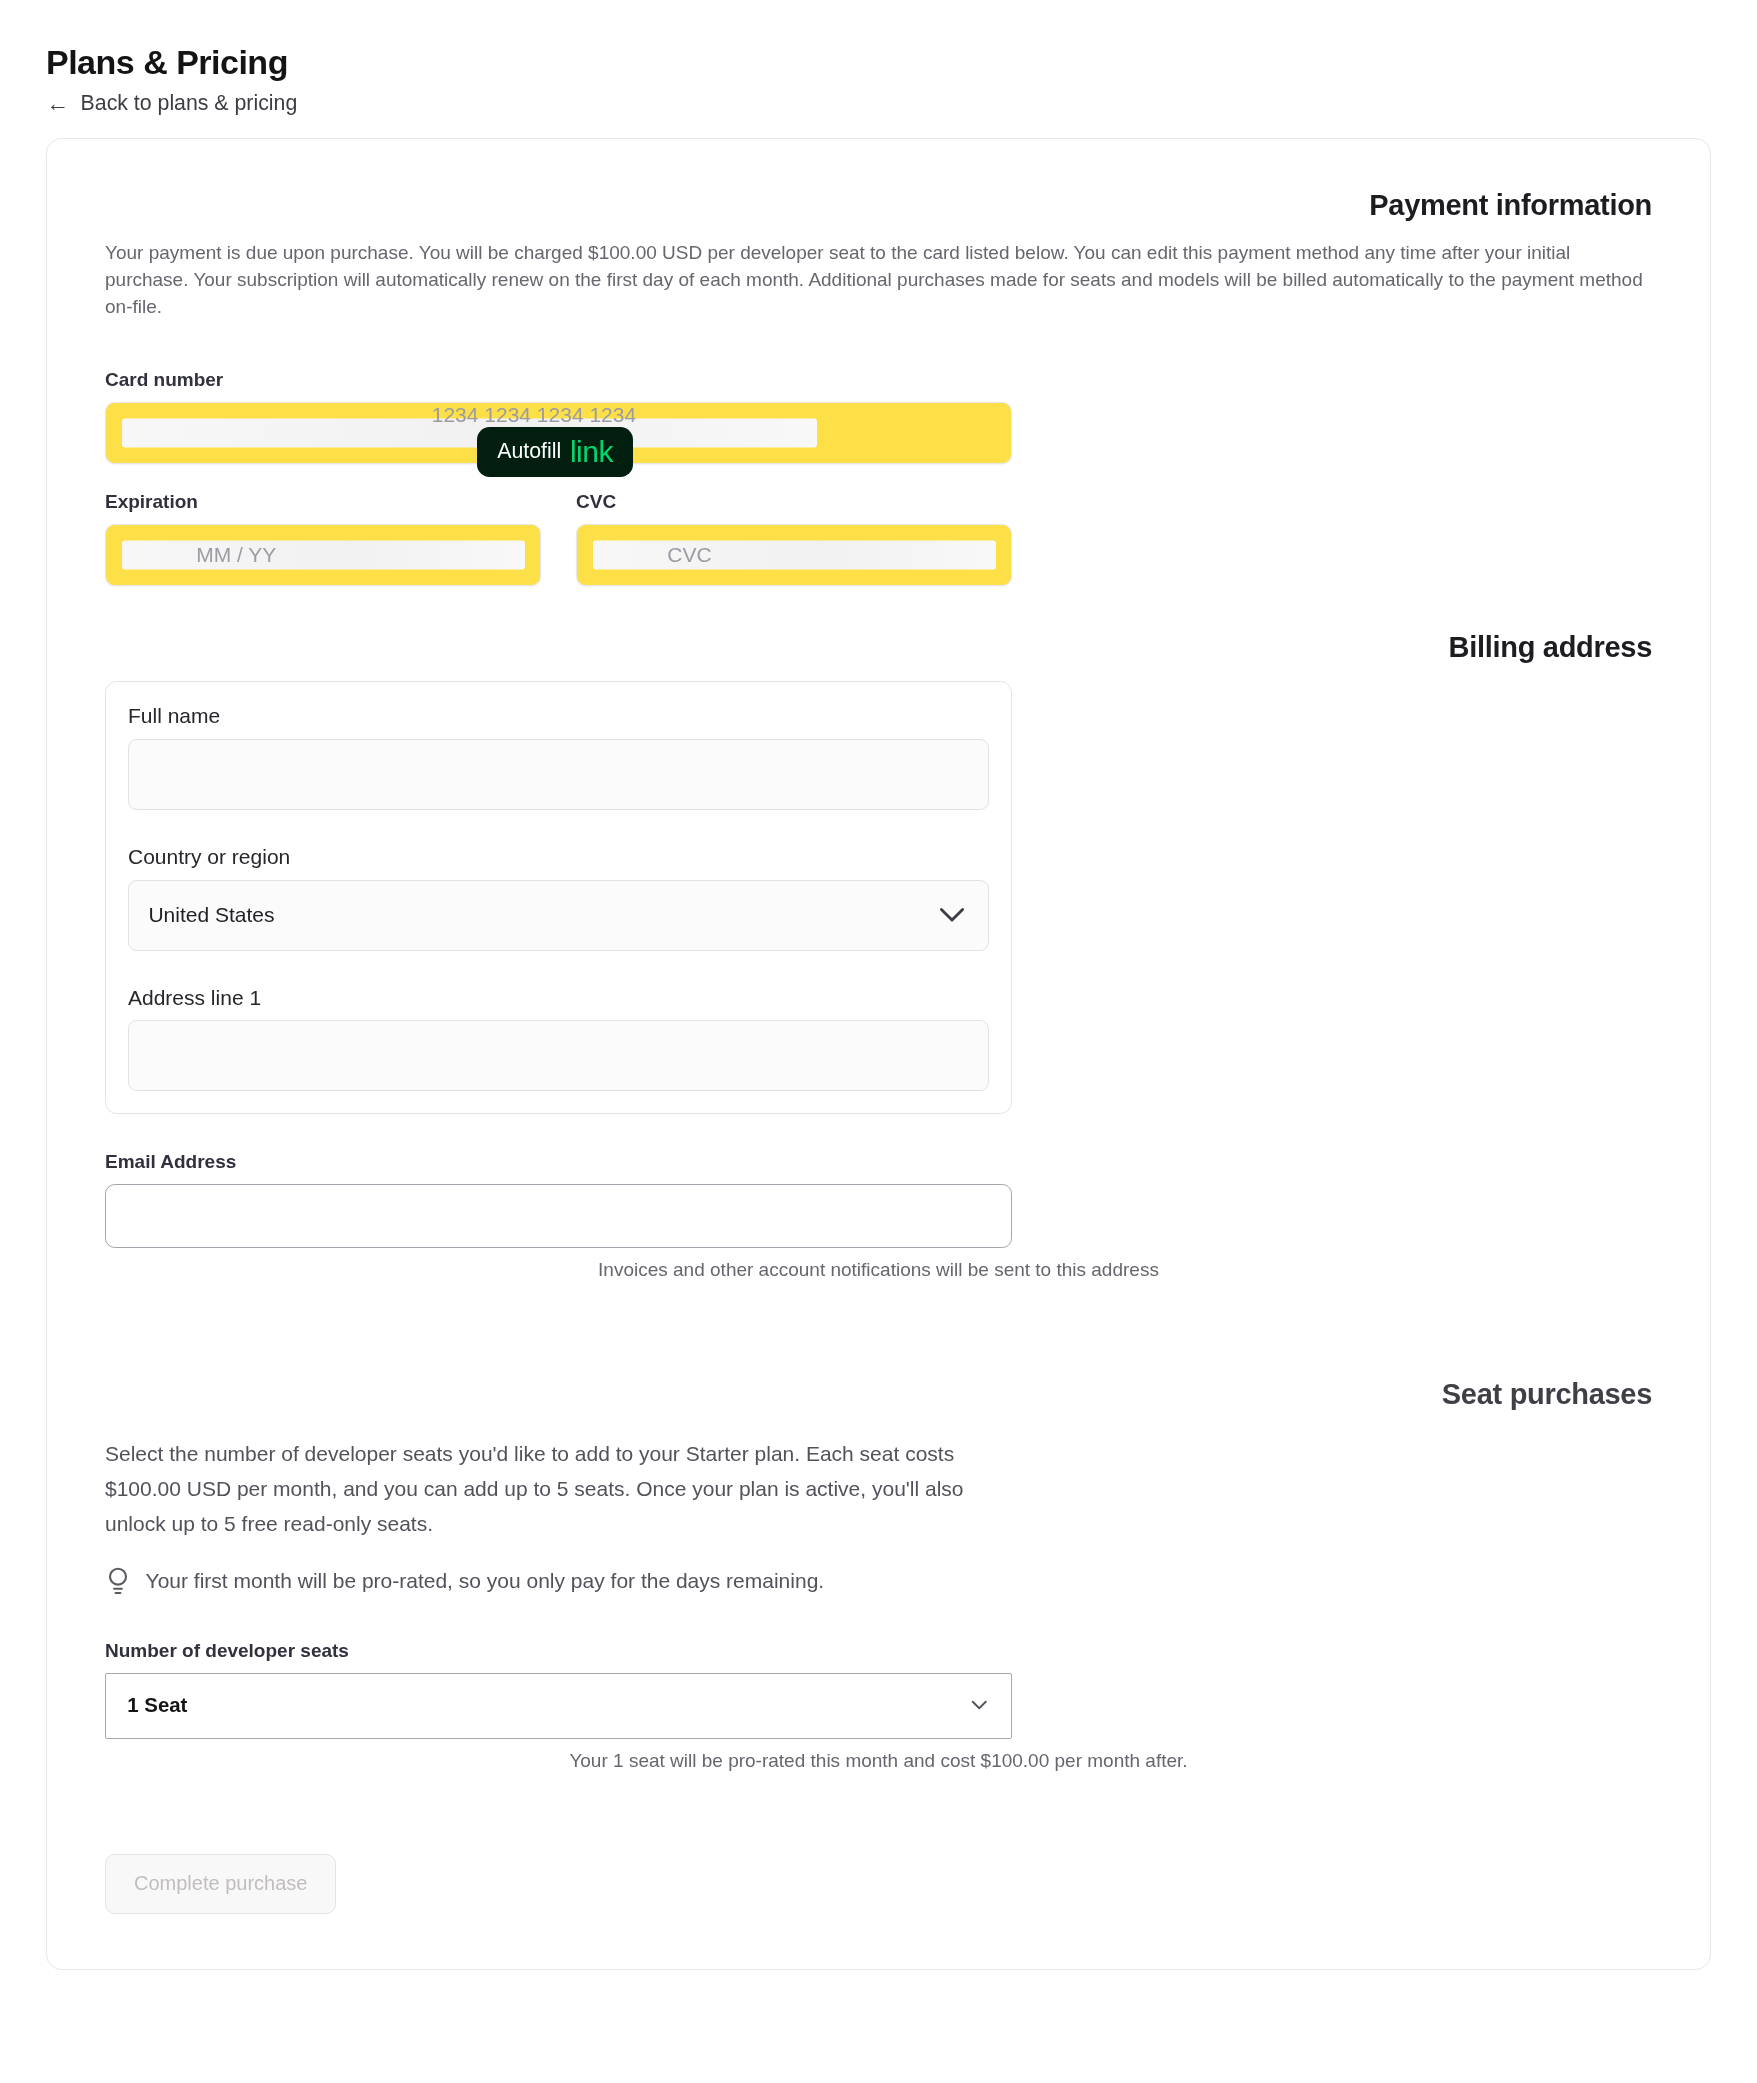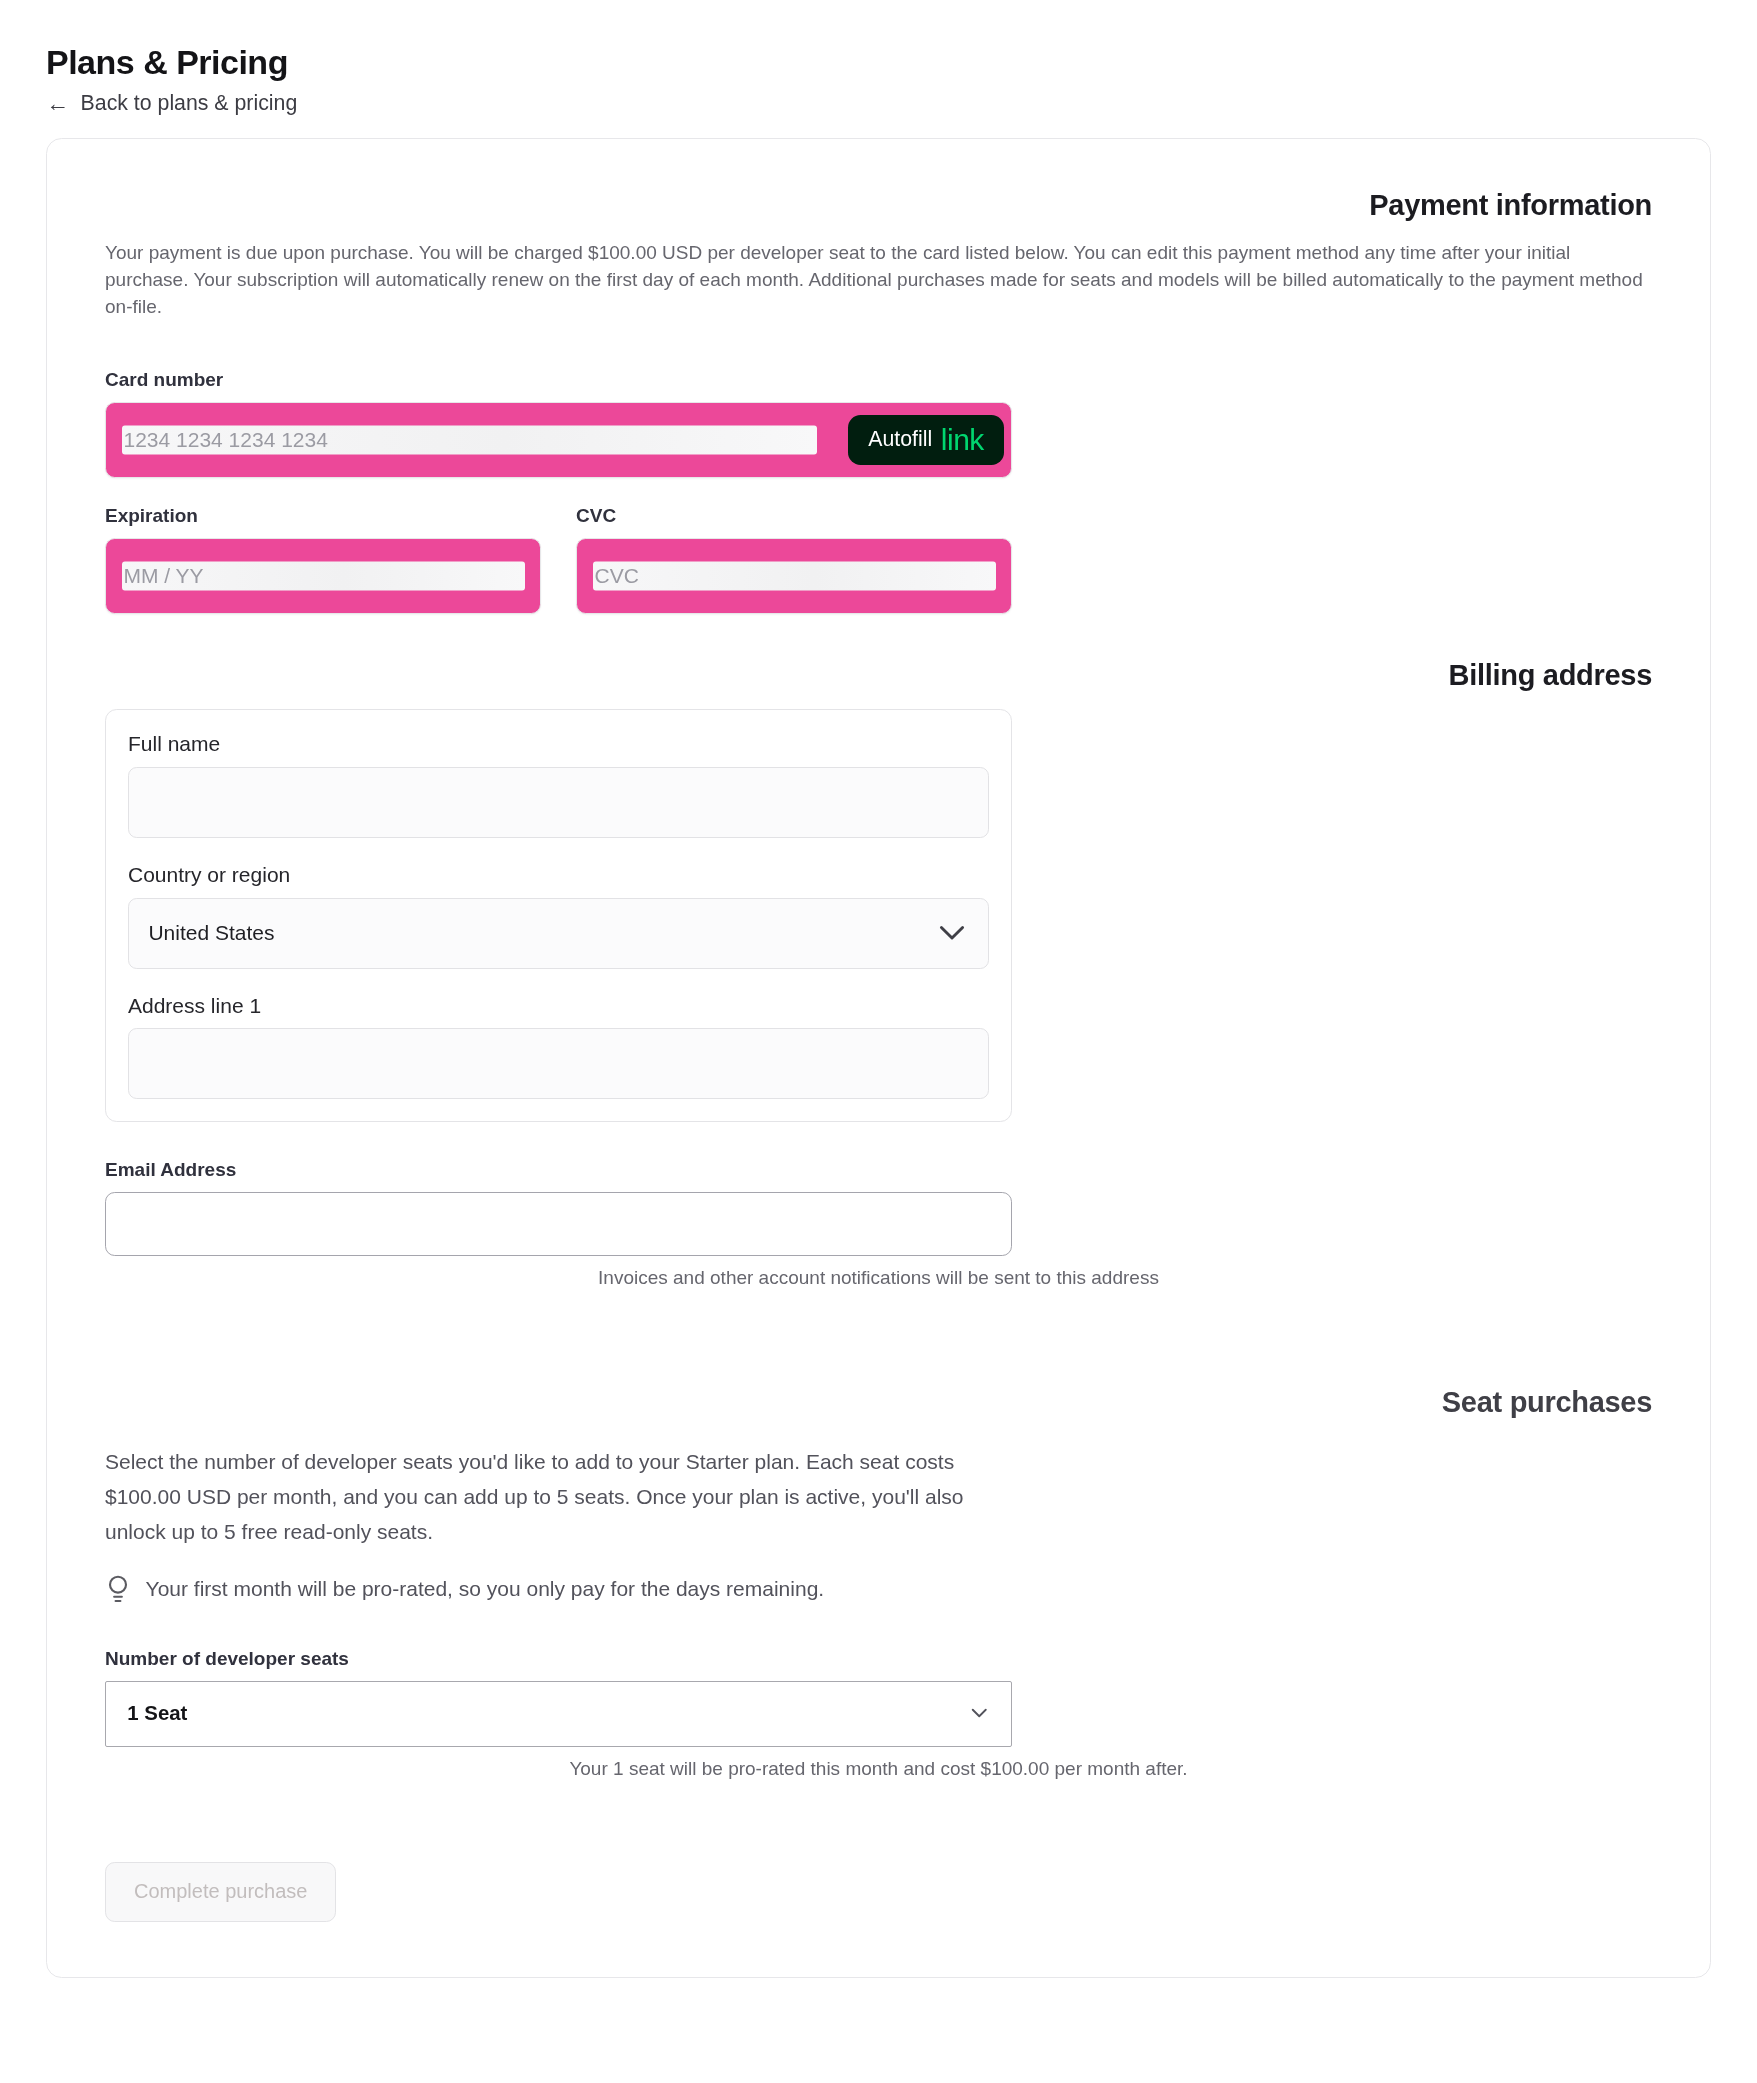--- a/index.html
+++ b/index.html
@@ -54,27 +54,28 @@
 
   .field-label {
     display: block;
     font-size: 19px;
     font-weight: 600;
     color: #30313d;
     margin-bottom: 10.7px;
   }
   .stripe-input {
     position: relative;
-    height: 76px;
-    background: #ec4899;
+    height: 62px;
+    background: #fde047;
     border: 1px solid #e7e7e9;
     border-radius: 9.7px;
     box-shadow: 0 1px 1.9px rgba(0,0,0,0.05);
     display: flex;
     align-items: center;
+    flex-direction: column;
   }
   .shim {
     position: absolute;
     top: 50%;
     transform: translateY(-50%);
     left: 15.5px;
     right: 15.5px;
     height: 29px;
     border-radius: 2.9px;
     background: linear-gradient(90deg, #f7f7f8 0%, #f1f1f2 55%, #f8f8f9 100%);
@@ -135,21 +136,21 @@
     height: 71px;
     border: 1px solid #e2e2e5;
     border-radius: 8.7px;
     background: #fbfbfc;
     font-family: inherit;
     font-size: 21px;
     color: #26262b;
     padding: 0 17.5px;
     outline: none;
   }
-  .b-gap { margin-bottom: 25px; gap: 31px; }
+  .b-gap { margin-bottom: 35px; gap: 31px; }
   .select-box {
     height: 71px;
     border: 1px solid #e2e2e5;
     border-radius: 8.7px;
     background: #fbfbfc;
     display: flex;
     align-items: center;
     justify-content: space-between;
     padding: 0 23px 0 19.4px;
     cursor: pointer;

